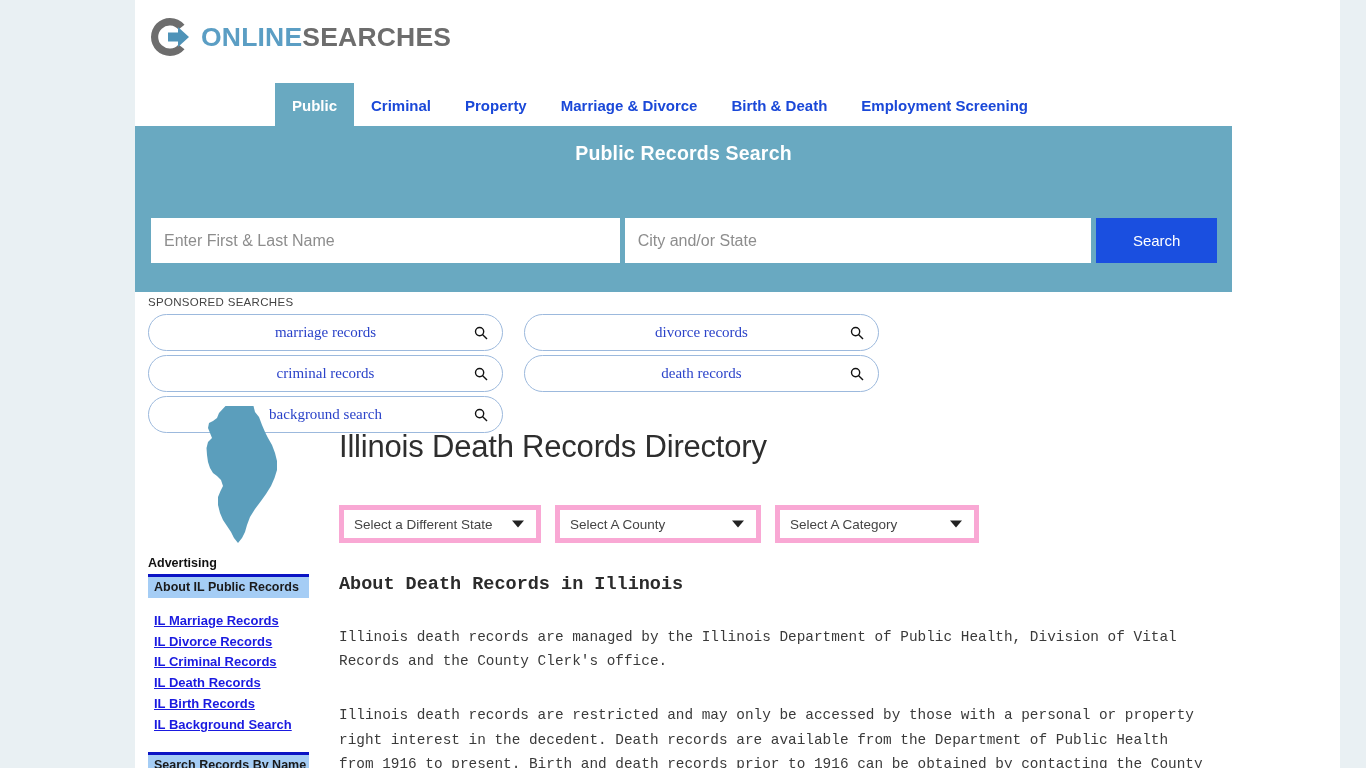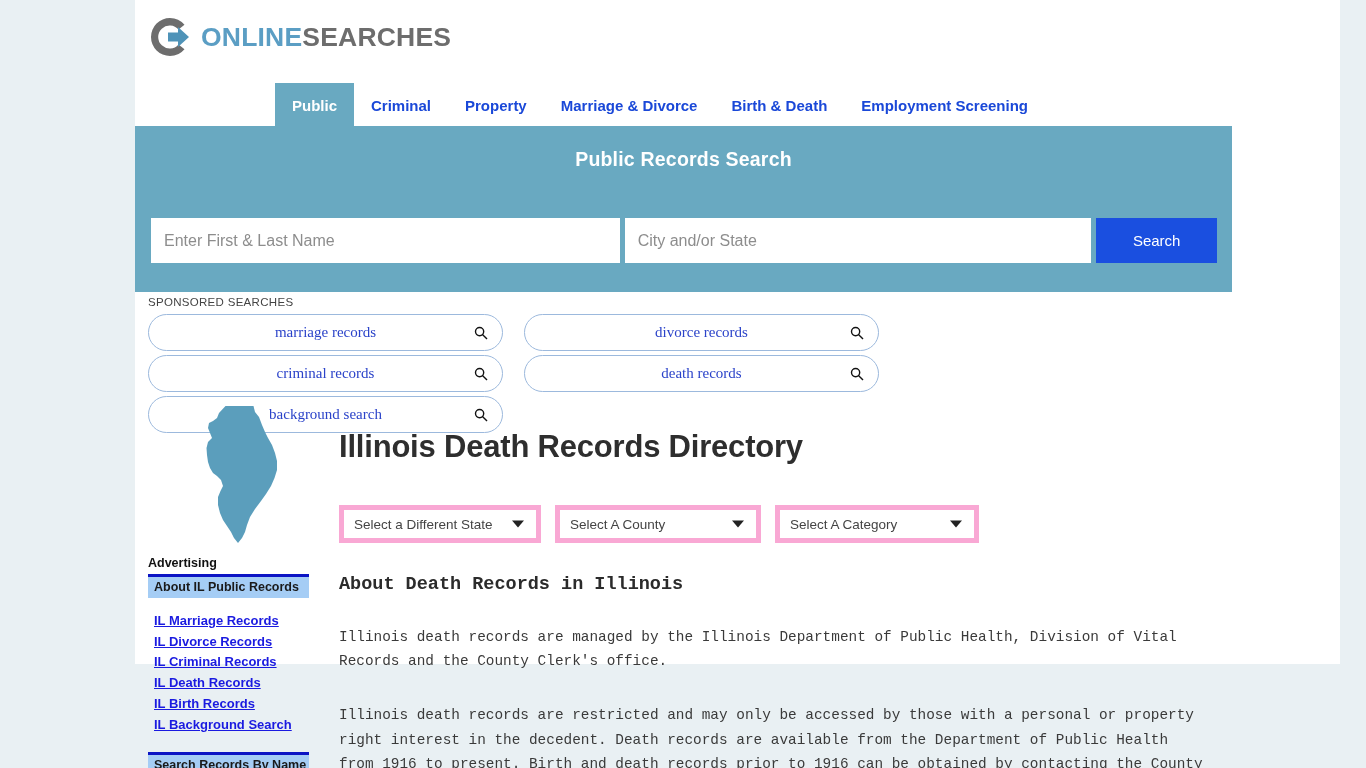--- a/index.html
+++ b/index.html
@@ -8,21 +8,21 @@
     width: 1366px; height: 768px;
     overflow: hidden;
     background: #e9f0f3;
     font-family: "Liberation Sans", sans-serif;
   }
 
   .page-wrap {
     position: absolute;
     left: 135px; top: 0;
     width: 1205px;
-    height: 664px;
+    height: 768px;
     background: #ffffff;
   }
 
   
   .header {
     height: 83px;
     background: #ffffff;
     position: relative;
   }
   .logo {
@@ -75,21 +75,21 @@
     left: 0; top: 126px;
     width: 1097px;
     height: 166px;
     background: #69a9c1;
   }
   .banner-title {
     text-align: center;
     color: #ffffff;
     font-size: 19.5px;
     font-weight: bold;
-    padding-top: 22px;
+    padding-top: 16px;
     letter-spacing: 0.2px;
   }
   .search-row {
     position: absolute;
     left: 16px; top: 92px;
     display: flex;
     align-items: stretch;
     width: 1066px;
     height: 45px;
   }
@@ -160,21 +160,21 @@
   
   .state-map {
     position: absolute;
     left: 58px; top: 404px;
     width: 96px; height: 141px;
   }
   .page-title {
     position: absolute;
     left: 204px; top: 429px;
     font-size: 31px;
-    font-weight: bold;
+    font-weight: normal;
     color: #2e2e2e;
     letter-spacing: -0.2px;
   }
 
   
   .dd-row {
     position: absolute;
     left: 204px; top: 505px;
     display: flex;
     gap: 14px;

